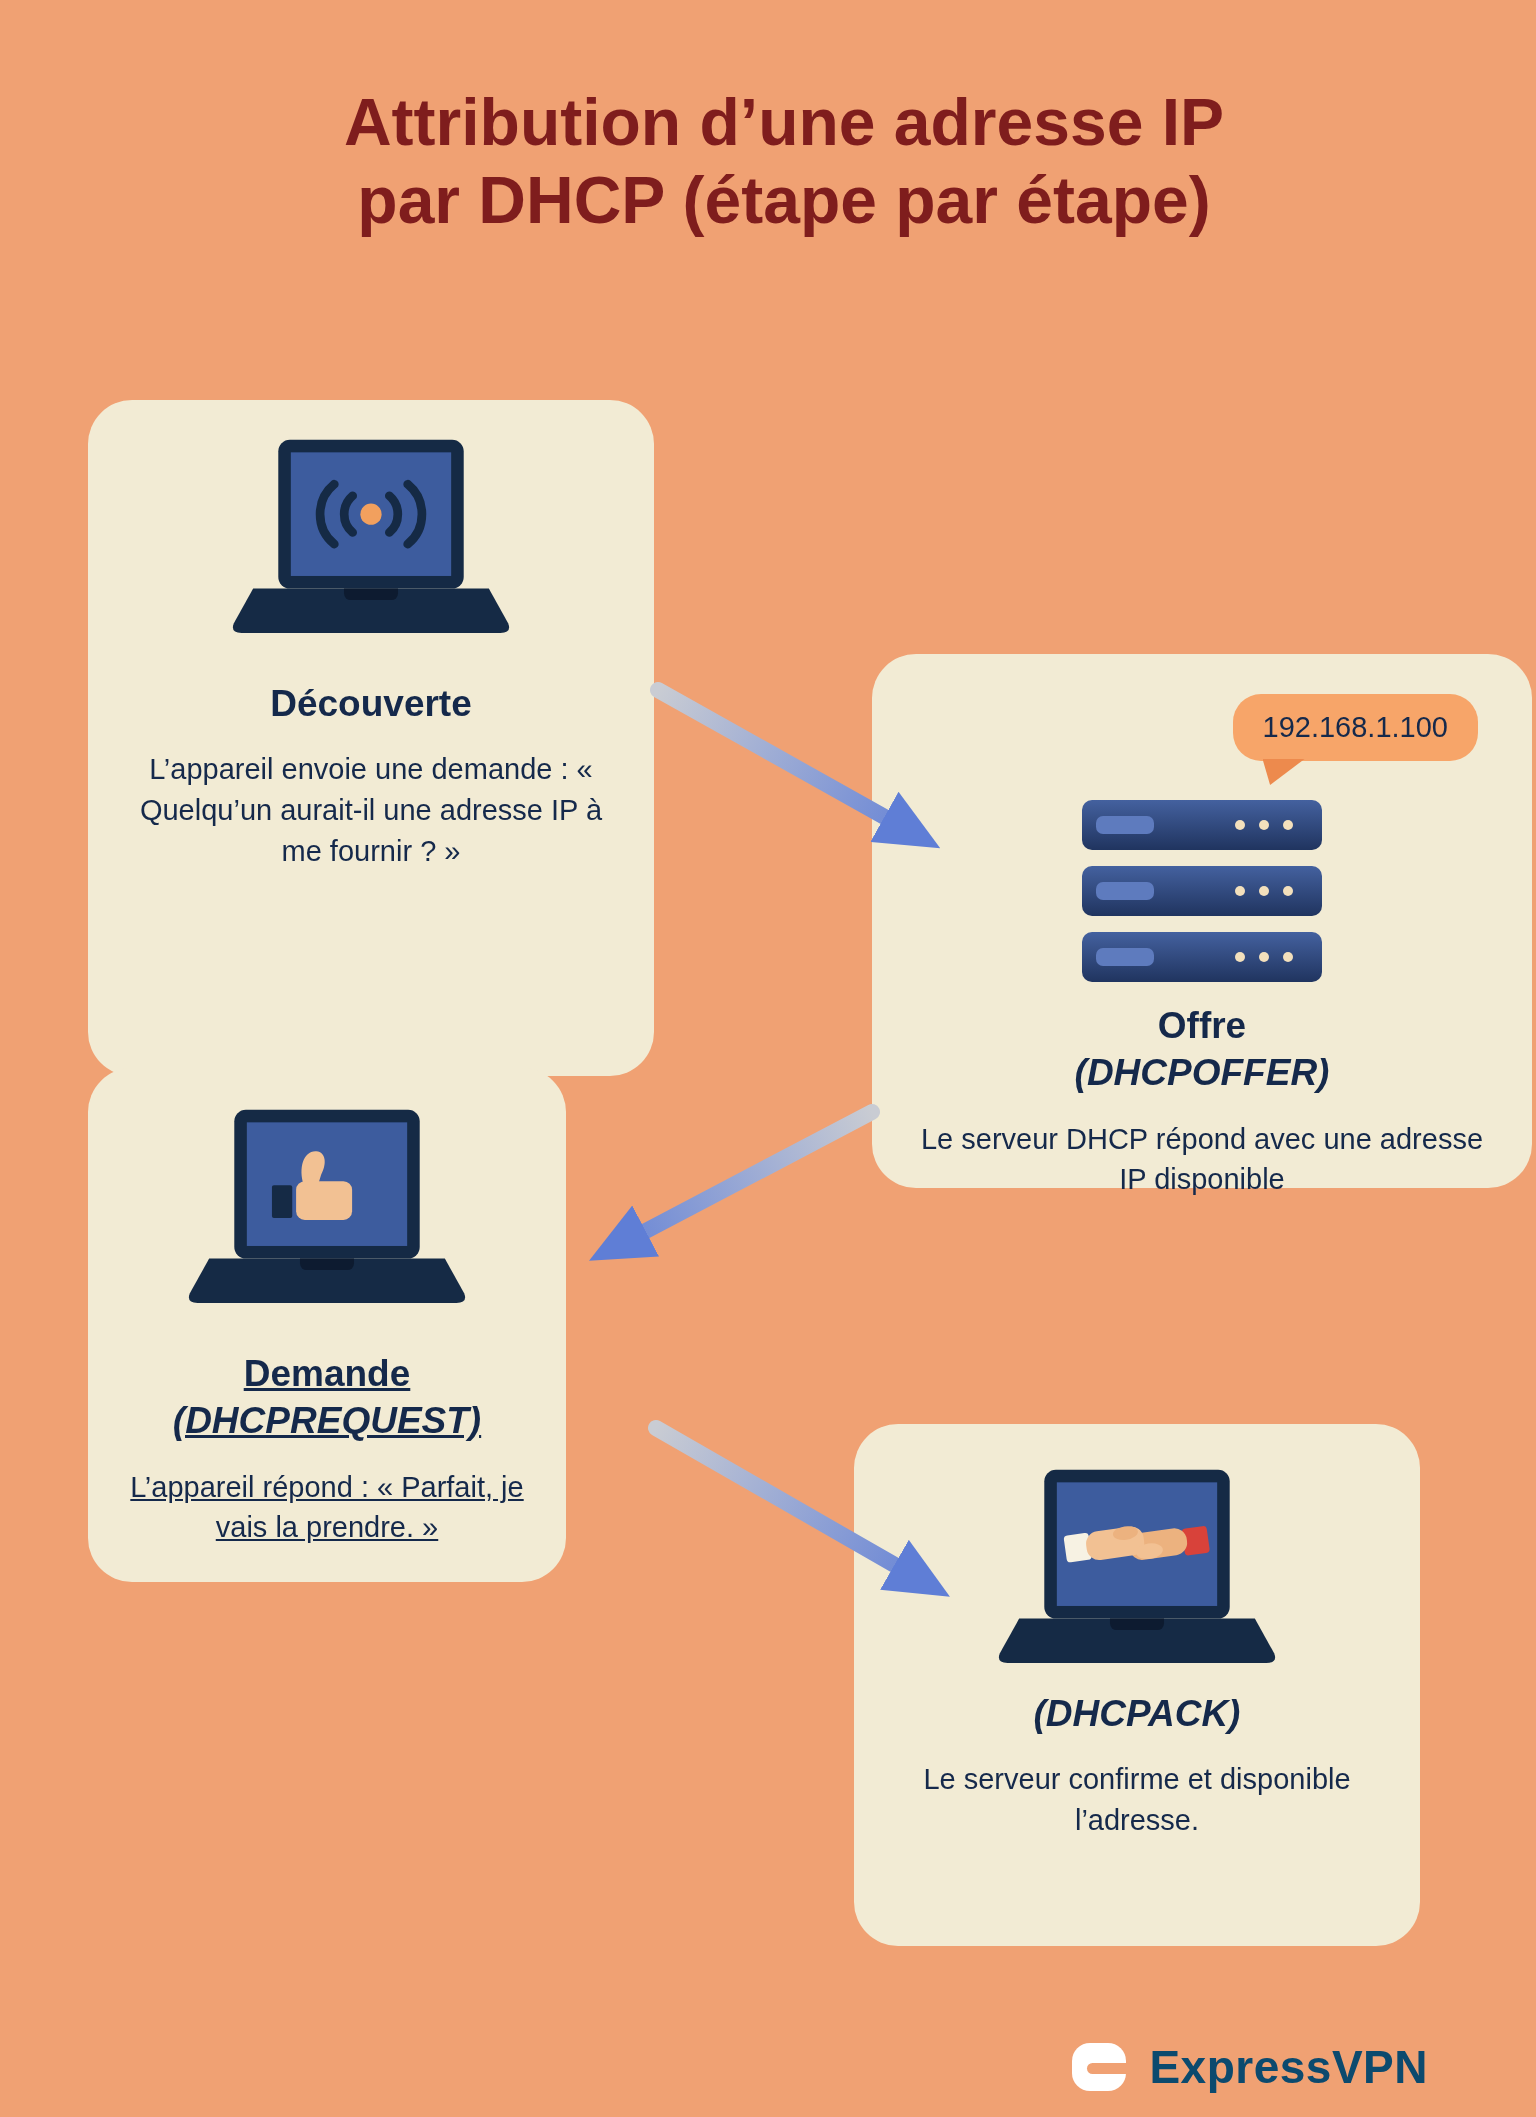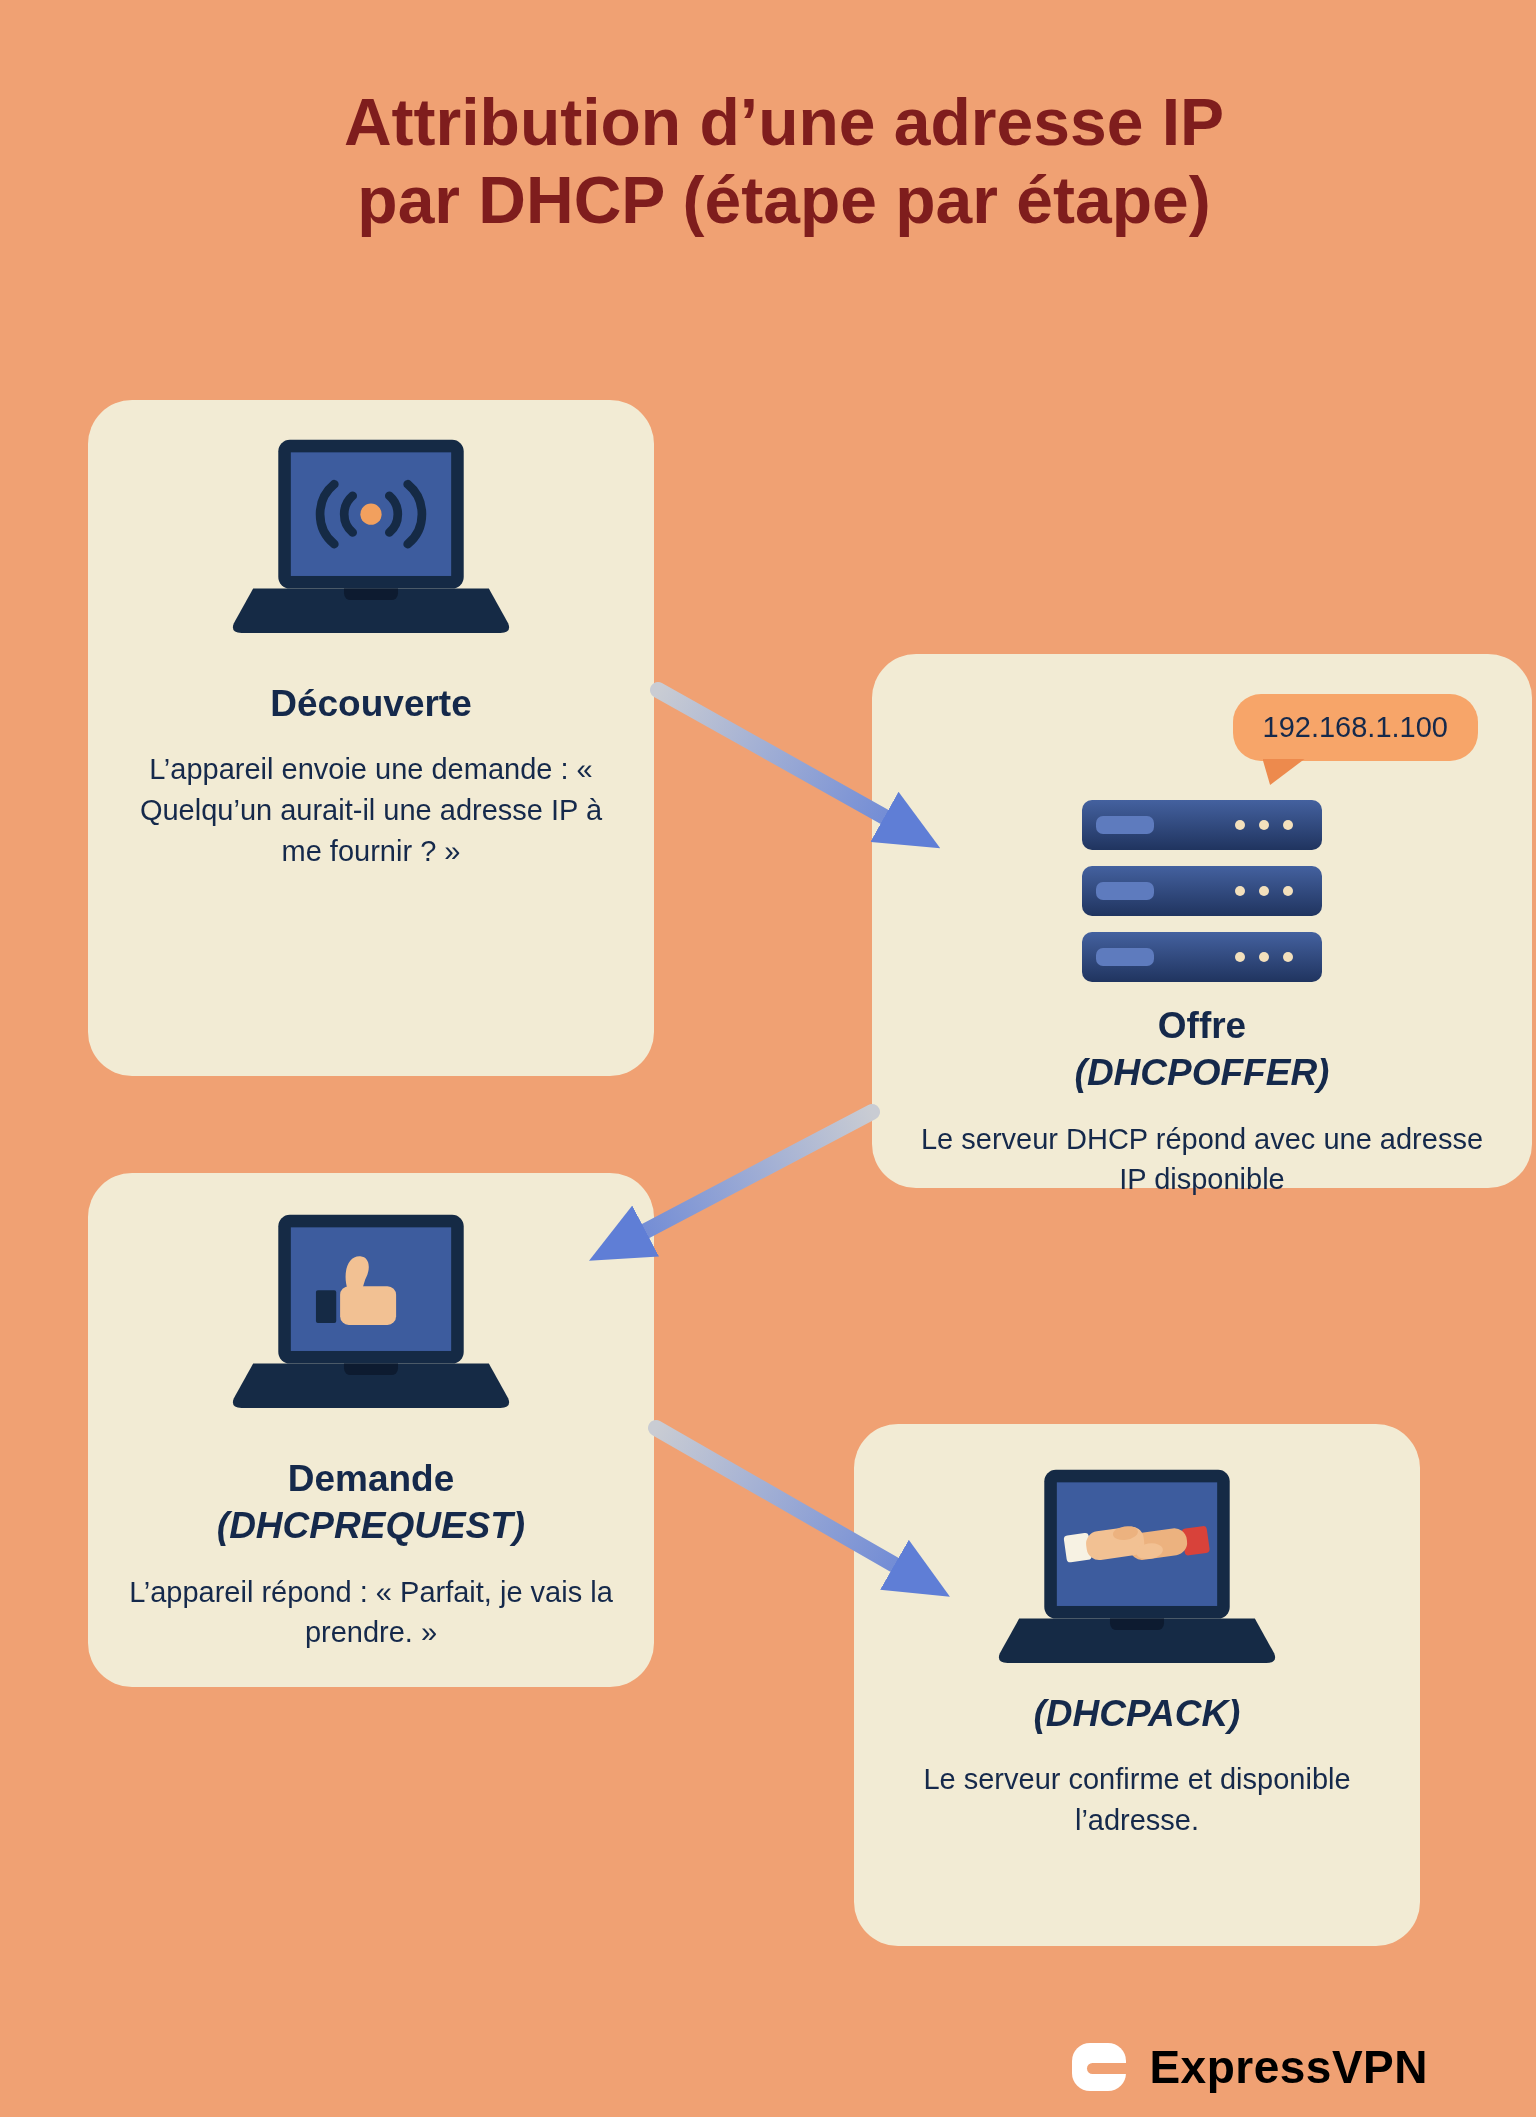--- a/index.html
+++ b/index.html
@@ -11,21 +11,21 @@
     position:absolute;top:84px;left:0;width:100%;text-align:center;
     font-size:66px;line-height:1.18;font-weight:700;color:#7f1d1d;z-index:2;padding-left:16px;
   }
   .arrows{position:absolute;left:0;top:0;z-index:3;pointer-events:none;}
   .card{
     position:absolute;background:#F2EBD4;border-radius:44px;z-index:2;
     display:flex;flex-direction:column;align-items:center;text-align:center;
   }
   .card-1{left:88px;top:400px;width:566px;height:676px;}
   .card-2{left:872px;top:654px;width:660px;height:534px;}
-  .card-3{left:88px;top:1173px;width:566px;height:514px;}
+  .card-3{left:88px;top:1068px;width:478px;height:514px;text-decoration:underline;}
   .card-4{left:854px;top:1424px;width:566px;height:522px;}
   .icon-wrap{display:block;line-height:0;}
   .card-1 .icon-wrap{margin-top:34px;}
   .card-3 .icon-wrap{margin-top:36px;}
   .card-4 .icon-wrap{margin-top:40px;}
   .card-2 .icon-wrap{margin-top:146px;}
   .step-heading{font-size:37px;font-weight:700;line-height:1.28;margin-top:20px;}
   .step-protocol{font-size:37px;font-weight:700;font-style:italic;line-height:1.28;}
   .step-body{font-size:29px;line-height:1.4;margin-top:22px;padding:0 40px;}
   .bubble{
@@ -33,21 +33,21 @@
     padding:17px 30px;font-size:29px;font-weight:500;color:#15294B;z-index:4;
   }
   .bubble-tail{
     position:absolute;left:30px;bottom:-24px;width:42px;height:26px;
     background:#ED8A4D;clip-path:polygon(0 0,100% 0,18% 100%);
   }
   .footer-logo{
     position:absolute;top:2040px;right:108px;display:flex;align-items:center;
     gap:17px;z-index:2;
   }
-  .wordmark{font-size:46px;font-weight:700;color:#000000;letter-spacing:0.5px;}
+  .wordmark{font-size:46px;font-weight:700;color:#0c4a6e;letter-spacing:0.5px;}
 </style>
 </head>
 <body>
 
 <div class="canvas">
 
   <svg class="arrows" width="1536" height="2117" viewBox="0 0 1536 2117">
     <defs>
       <linearGradient id="g1" gradientUnits="userSpaceOnUse" x1="658" y1="690" x2="940" y2="848">
         <stop offset="0" stop-color="#C9CCD3"></stop>

